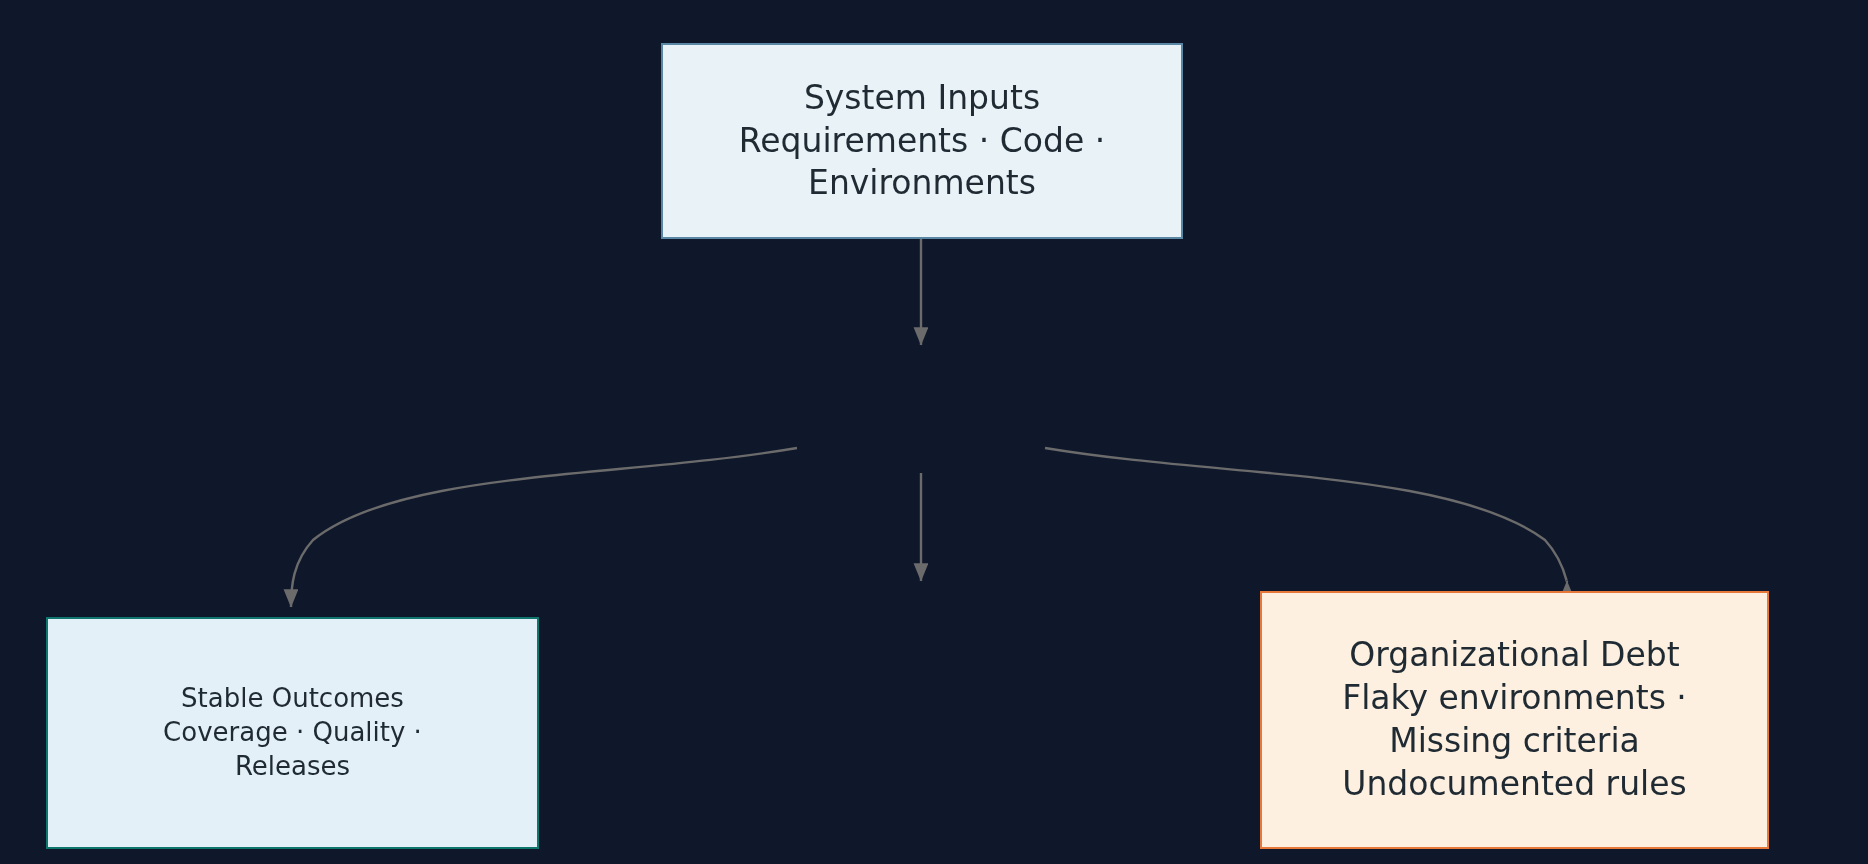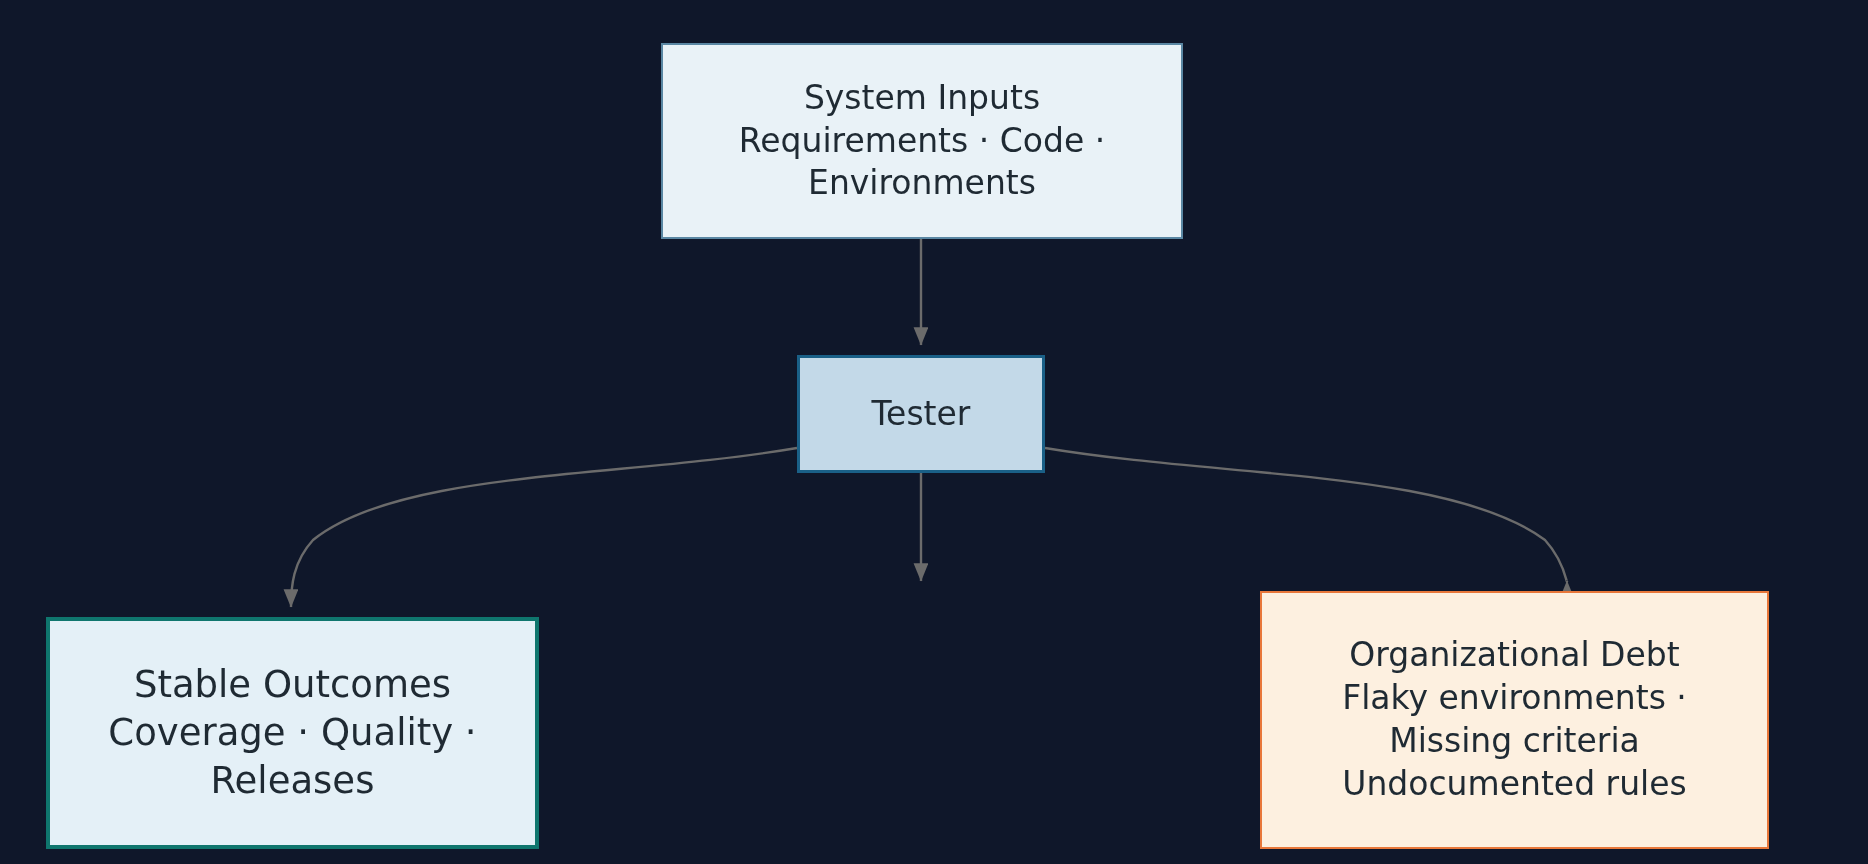--- a/index.html
+++ b/index.html
@@ -68,22 +68,22 @@
     font-size: 33px;
   }
 
   
   #node-stable-outcomes {
     left: 46px;
     top: 617px;
     width: 493px;
     height: 232px;
     background: #e4f0f7;
-    border: 4px solid #0f766e;
-    font-size: 37px;
+    border: 2px solid #0f766e;
+    font-size: 26px;
     justify-content: center;
   }
 
   
   #node-expert-judgment {
     left: 647px;
     top: 591px;
     width: 557px;
     height: 258px;
     background: #e8f5e4;
@@ -122,23 +122,20 @@
 
     <path d="M 1045,448 C 1225,478 1450,470 1545,540 C 1565,562 1567,586 1567,581" fill="none" stroke="#6b6b6b" stroke-width="2.4" marker-end="url(#arrowhead)"></path>
   </svg>
 
   <div class="node" id="node-system-inputs">
     <span class="node-text">System Inputs
 Requirements · Code ·
 Environments</span>
   </div>
 
-  <div class="node" id="node-tester">
-    <span class="node-text">Tester</span>
-  </div>
 
   <div class="node" id="node-stable-outcomes">
     <span class="node-text">Stable Outcomes
 Coverage · Quality ·
 Releases</span>
   </div>
 
 
   <div class="node" id="node-organizational-debt">
     <span class="node-text">Organizational Debt

